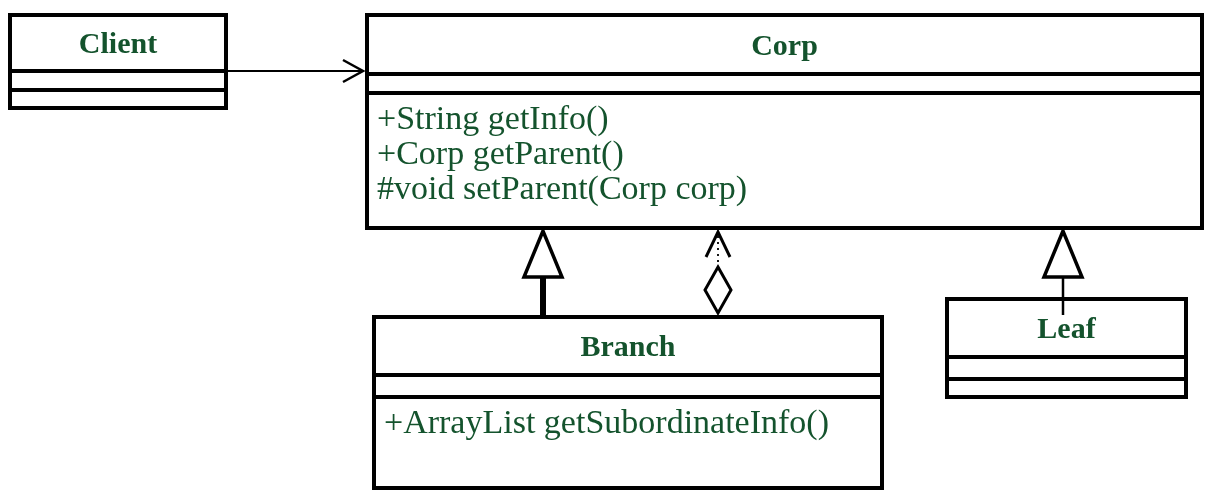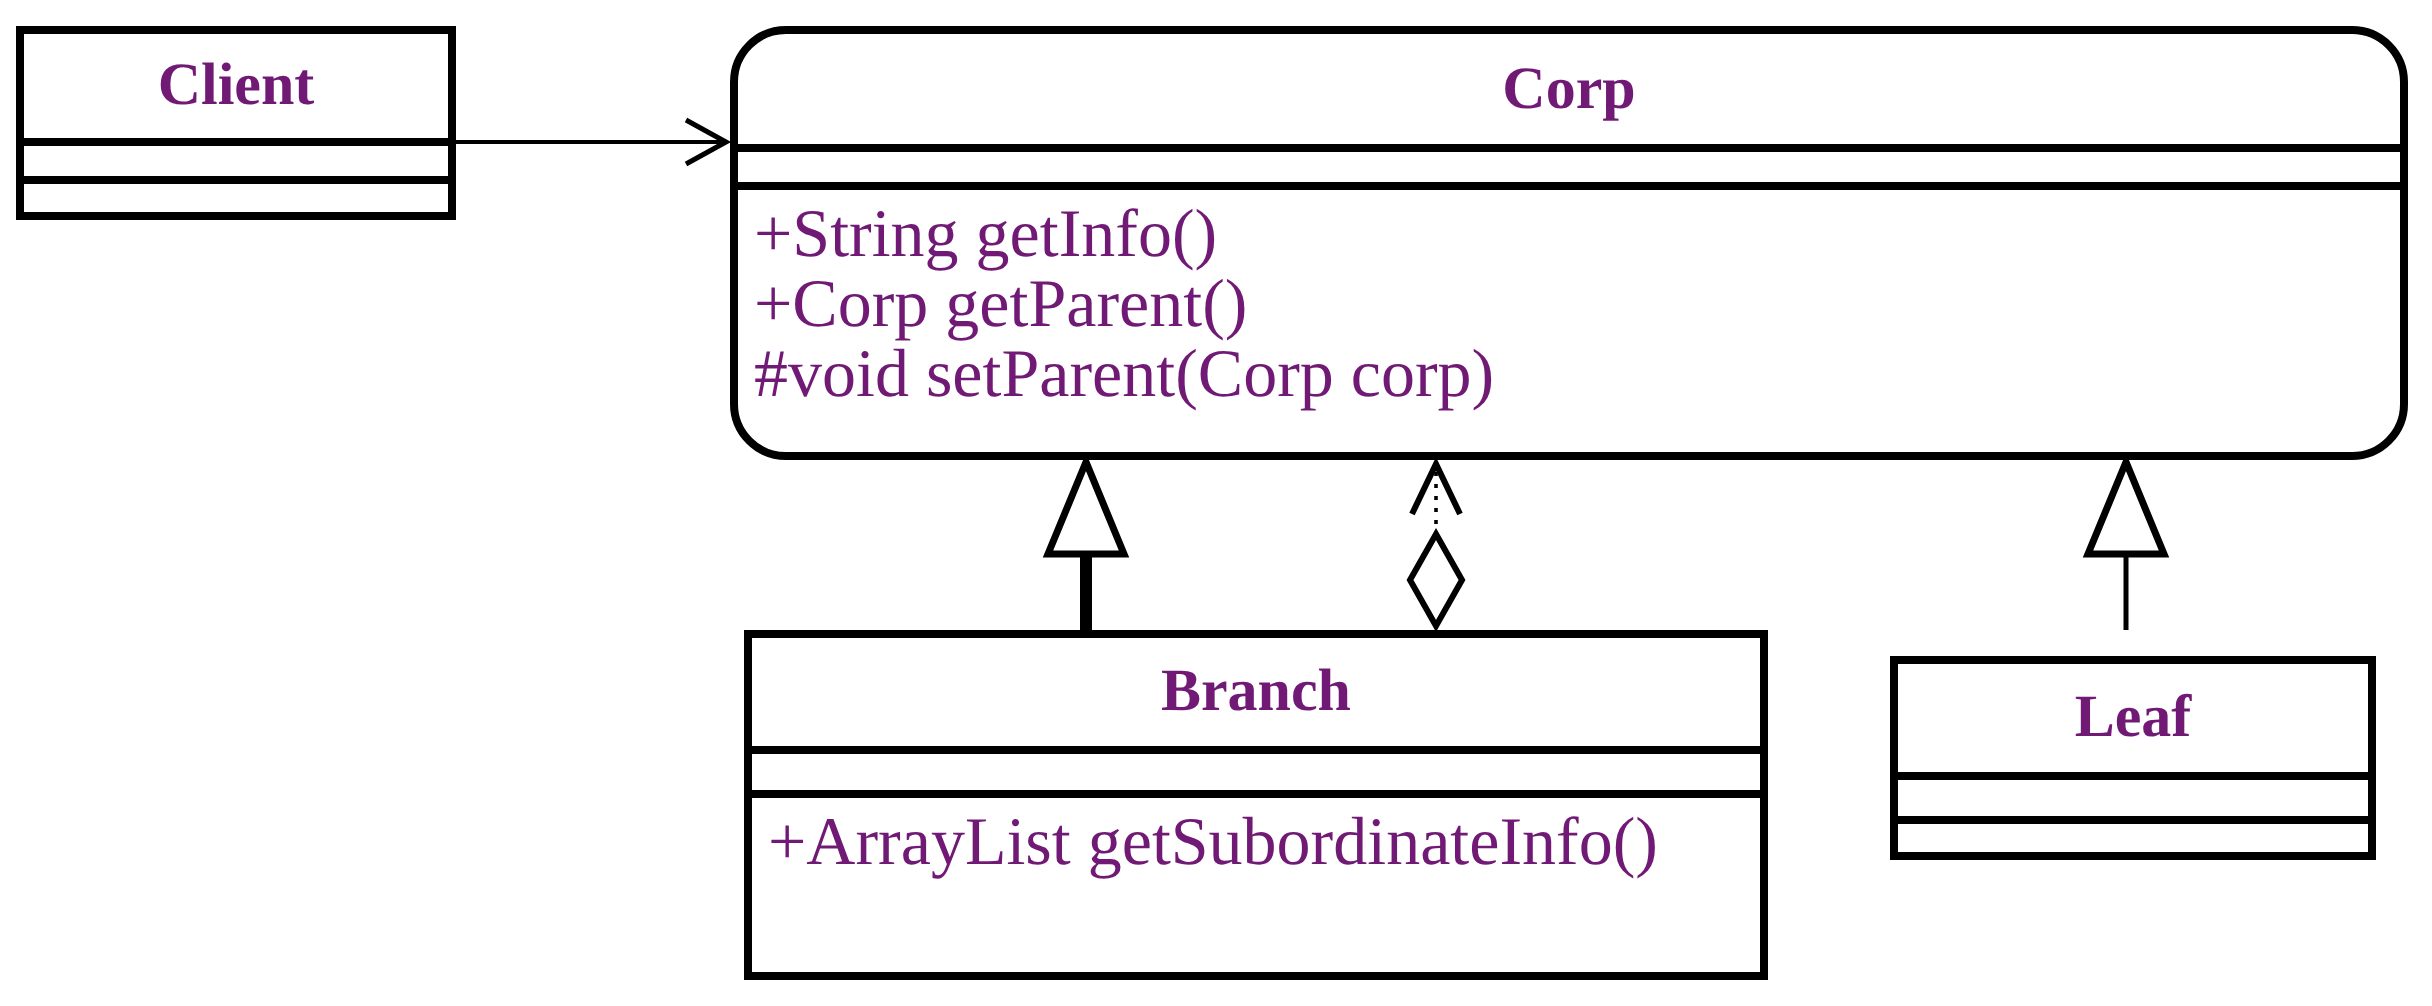--- a/index.html
+++ b/index.html
@@ -3,21 +3,21 @@
 <meta charset="utf-8">
 <style>
   * { margin: 0; padding: 0; box-sizing: border-box; }
   html, body { background: #ffffff; }
   .canvas {
     position: relative;
     width: 1216px;
     height: 503px;
     background: #ffffff;
     font-family: "Liberation Serif", "DejaVu Serif", serif;
-    color: #701a75;
+    color: #14532d;
     overflow: hidden;
   }
   .uml-class {
     position: absolute;
     border: 4px solid #000000;
     background: #ffffff;
     display: flex;
     flex-direction: column;
   }
   .uml-title {
@@ -37,29 +37,29 @@
     font-size: 34px;
     line-height: 35px;
     white-space: nowrap;
     overflow: hidden;
   }
   
   #class-client { left: 8px; top: 13px; width: 220px; height: 97px; }
   #class-client .uml-title { height: 56px; }
   #class-client .uml-attrs { height: 19px; }
   
-  #class-corp { left: 365px; top: 13px; width: 839px; height: 217px; border-radius: 28px; }
+  #class-corp { left: 365px; top: 13px; width: 839px; height: 217px; }
   #class-corp .uml-title { height: 59px; }
   #class-corp .uml-attrs { height: 19px; }
   
   #class-branch { left: 372px; top: 315px; width: 512px; height: 175px; }
   #class-branch .uml-title { height: 58px; }
   #class-branch .uml-attrs { height: 22px; }
   
-  #class-leaf { left: 945px; top: 328px; width: 243px; height: 102px; }
+  #class-leaf { left: 945px; top: 297px; width: 243px; height: 102px; }
   #class-leaf .uml-title { height: 58px; }
   #class-leaf .uml-attrs { height: 22px; }
 
   .connector-layer {
     position: absolute;
     left: 0; top: 0;
     width: 1216px;
     height: 503px;
     pointer-events: none;
   }

